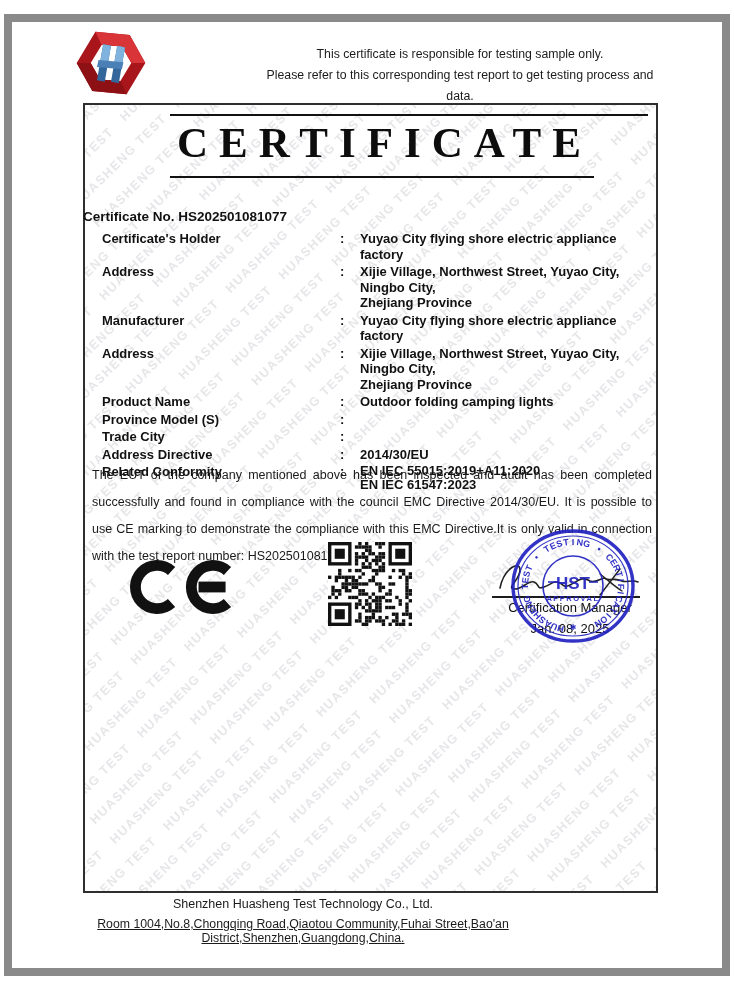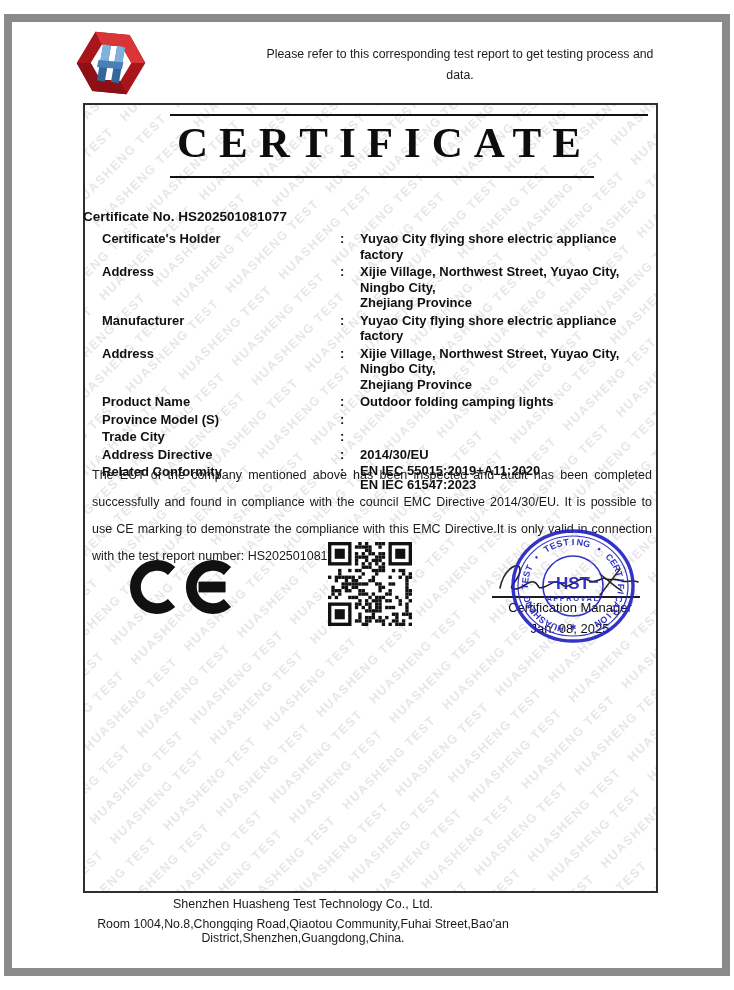--- a/index.html
+++ b/index.html
@@ -70,20 +70,21 @@
     <path d="M30,6 L74,10 L94,46 L76,46 L64,25 L38,23 Z" fill="#d93438"></path>
     <path d="M6,46 L24,46 L36,67 L62,69 L70,86 L26,82 Z" fill="#8d1014"></path>
     <polygon points="40,22 50,24 42,70 32,68" fill="#33679c"></polygon>
     <polygon points="40,22 50,24 46,47 36,45" fill="#7fb2dd"></polygon>
     <polygon points="58,24 68,26 60,72 50,70" fill="#33679c"></polygon>
     <polygon points="58,24 68,26 64,49 54,47" fill="#7fb2dd"></polygon>
     <polygon points="34,42 66,45 64,54 32,51" fill="#4a80b5"></polygon>
   </svg>
 
   <div class="header-note">
+    <div>This certificate is responsible for testing sample only.</div>
     <div>Please refer to this corresponding test report to get testing process and data.</div>
   </div>
 
   <div class="cert-box">
     <div style="position:absolute; inset:0;">
         <div class="wm-rot">
           <div class="wm-line" style="padding-left: 0px;">HUASHENG TEST&nbsp;&nbsp;&nbsp;HUASHENG TEST&nbsp;&nbsp;&nbsp;HUASHENG TEST&nbsp;&nbsp;&nbsp;HUASHENG TEST&nbsp;&nbsp;&nbsp;HUASHENG TEST&nbsp;&nbsp;&nbsp;HUASHENG TEST&nbsp;&nbsp;&nbsp;HUASHENG TEST&nbsp;&nbsp;&nbsp;HUASHENG TEST&nbsp;&nbsp;&nbsp;HUASHENG TEST&nbsp;&nbsp;&nbsp;HUASHENG TEST&nbsp;&nbsp;&nbsp;HUASHENG TEST&nbsp;&nbsp;&nbsp;HUASHENG TEST</div>
           <div class="wm-line" style="padding-left: 47px;">HUASHENG TEST&nbsp;&nbsp;&nbsp;HUASHENG TEST&nbsp;&nbsp;&nbsp;HUASHENG TEST&nbsp;&nbsp;&nbsp;HUASHENG TEST&nbsp;&nbsp;&nbsp;HUASHENG TEST&nbsp;&nbsp;&nbsp;HUASHENG TEST&nbsp;&nbsp;&nbsp;HUASHENG TEST&nbsp;&nbsp;&nbsp;HUASHENG TEST&nbsp;&nbsp;&nbsp;HUASHENG TEST&nbsp;&nbsp;&nbsp;HUASHENG TEST&nbsp;&nbsp;&nbsp;HUASHENG TEST&nbsp;&nbsp;&nbsp;HUASHENG TEST</div>
           <div class="wm-line" style="padding-left: 94px;">HUASHENG TEST&nbsp;&nbsp;&nbsp;HUASHENG TEST&nbsp;&nbsp;&nbsp;HUASHENG TEST&nbsp;&nbsp;&nbsp;HUASHENG TEST&nbsp;&nbsp;&nbsp;HUASHENG TEST&nbsp;&nbsp;&nbsp;HUASHENG TEST&nbsp;&nbsp;&nbsp;HUASHENG TEST&nbsp;&nbsp;&nbsp;HUASHENG TEST&nbsp;&nbsp;&nbsp;HUASHENG TEST&nbsp;&nbsp;&nbsp;HUASHENG TEST&nbsp;&nbsp;&nbsp;HUASHENG TEST&nbsp;&nbsp;&nbsp;HUASHENG TEST</div>
           <div class="wm-line" style="padding-left: 141px;">HUASHENG TEST&nbsp;&nbsp;&nbsp;HUASHENG TEST&nbsp;&nbsp;&nbsp;HUASHENG TEST&nbsp;&nbsp;&nbsp;HUASHENG TEST&nbsp;&nbsp;&nbsp;HUASHENG TEST&nbsp;&nbsp;&nbsp;HUASHENG TEST&nbsp;&nbsp;&nbsp;HUASHENG TEST&nbsp;&nbsp;&nbsp;HUASHENG TEST&nbsp;&nbsp;&nbsp;HUASHENG TEST&nbsp;&nbsp;&nbsp;HUASHENG TEST&nbsp;&nbsp;&nbsp;HUASHENG TEST&nbsp;&nbsp;&nbsp;HUASHENG TEST</div>
@@ -488,15 +489,15 @@
       </g>
     <line x1="48" y1="55" x2="57" y2="55" stroke="#2222c2" stroke-width="1.6"></line>
     <line x1="89" y1="55" x2="98" y2="55" stroke="#2222c2" stroke-width="1.6"></line>
     <text x="73" y="62" text-anchor="middle" font-size="17" font-weight="bold" fill="#2222c2">HST</text>
     <text x="73" y="74" text-anchor="middle" font-size="7.5" font-weight="bold" letter-spacing="1.5" fill="#2222c2">APPROVAL</text>
     <text x="73" y="103" text-anchor="middle" font-size="8" fill="#2222c2">✱</text>
   </svg>
 
 
   <div class="footer footer-company" style="position:absolute;">Shenzhen Huasheng Test Technology Co., Ltd.</div>
-  <div class="footer footer-address" style="position:absolute;">Room 1004,No.8,Chongqing Road,Qiaotou Community,Fuhai Street,Bao'an District,Shenzhen,Guangdong,China.</div>
+  <div class="footer footer-address" style="position:absolute;text-decoration:underline;">Room 1004,No.8,Chongqing Road,Qiaotou Community,Fuhai Street,Bao'an District,Shenzhen,Guangdong,China.</div>
 
 </div>
 
 </body></html>

